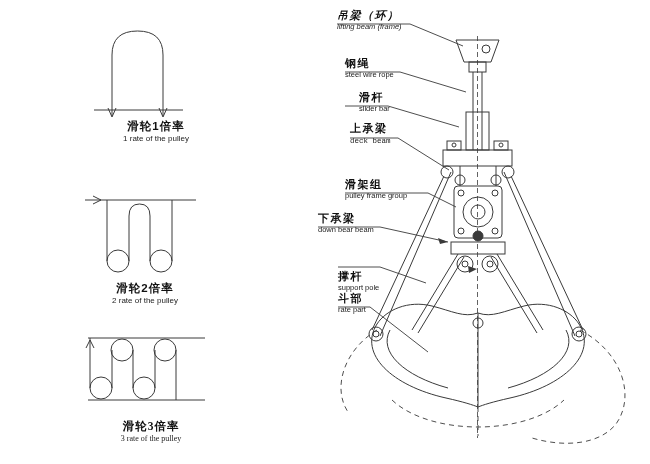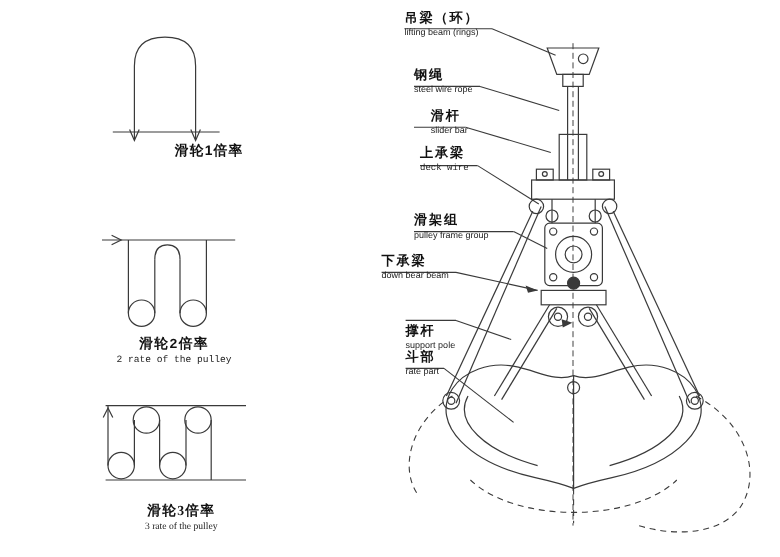--- a/index.html
+++ b/index.html
@@ -162,47 +162,48 @@
       <line x1="318" y1="227" x2="380" y2="227"></line> 
         <line x1="380" y1="227" x2="448" y2="242"></line>
       <path d="M448,242 l-10,-4 l2,6 z" fill="#3a3a3a" stroke="none"></path>
       <line x1="338" y1="267" x2="380" y2="267"></line> 
         <line x1="380" y1="267" x2="426" y2="283"></line>
       <line x1="338" y1="307" x2="370" y2="307"></line> 
         <line x1="370" y1="307" x2="428" y2="352"></line>
     </g>
   </svg>
 
-  <div class="caption" style="left:83px; top:119px;text-align:right;">
+  <div class="caption" style="left:96px; top:119px;">
     <div class="zh">滑轮1倍率</div>
-  </div>
-  <div class="caption" style="left:85px; top:281px;font-family:Liberation Mono, monospace;">
+    <div class="en">1 rate of the pulley</div>
+  </div>
+  <div class="caption" style="left:85px; top:281px;">
     <div class="zh">滑轮2倍率</div>
     <div class="en">2 rate of the pulley</div>
   </div>
   <div class="caption" style="left:91px; top:419px;font-family:Liberation Serif, serif;">
     <div class="zh">滑轮3倍率</div>
     <div class="en">3 rate of the pulley</div>
   </div>
 
-  <div class="part-label" style="left:337px; top:9px;">
+  <div class="part-label" style="left:337px; top:9px;font-style:italic;">
     <div class="zh">吊梁（环）</div>
-    <div class="en">lifting beam (rings)</div>
+    <div class="en">lifting beam (frame)</div>
   </div>
   <div class="part-label" style="left:345px; top:57px;">
     <div class="zh">钢绳</div>
     <div class="en">steel wire rope</div>
   </div>
   <div class="part-label" style="left:345px; top:91px;margin-left:14px;">
     <div class="zh">滑杆</div>
     <div class="en">slider bar</div>
   </div>
   <div class="part-label" style="left:350px; top:123px;font-family:Liberation Mono, monospace;">
     <div class="zh">上承梁</div>
-    <div class="en">deck wire</div>
+    <div class="en">deck beam</div>
   </div>
   <div class="part-label" style="left:318px; top:212px;">
     <div class="zh">下承梁</div>
     <div class="en">down bear beam</div>
   </div>
   <div class="part-label" style="left:345px; top:178px;">
     <div class="zh">滑架组</div>
     <div class="en">pulley frame group</div>
   </div>
   <div class="part-label" style="left:338px; top:252px;margin-top:18px;">

